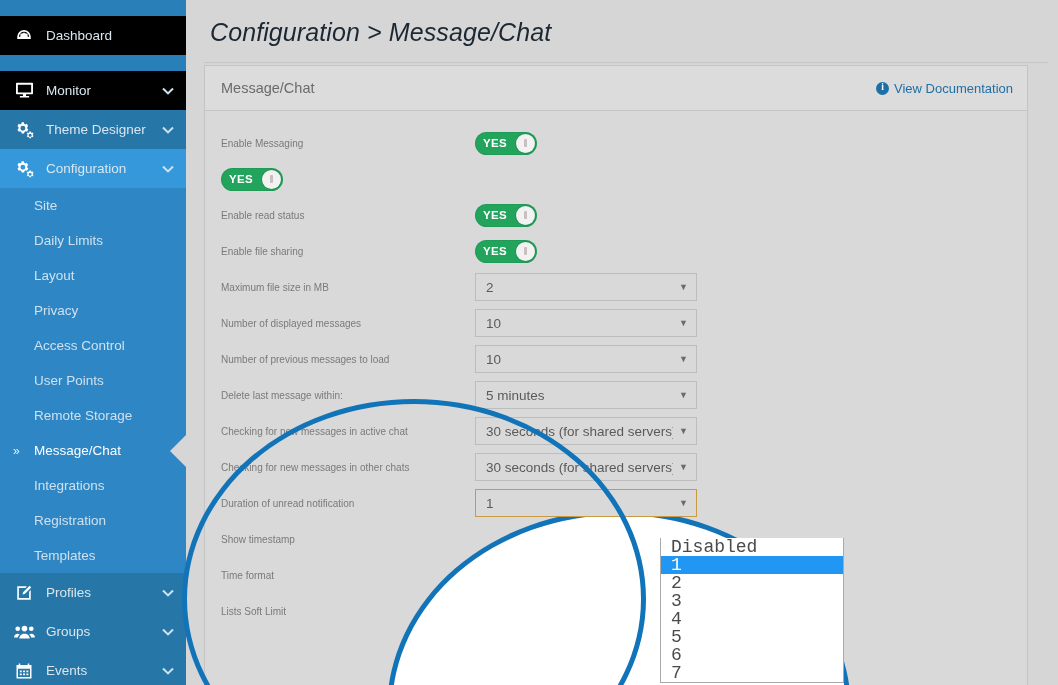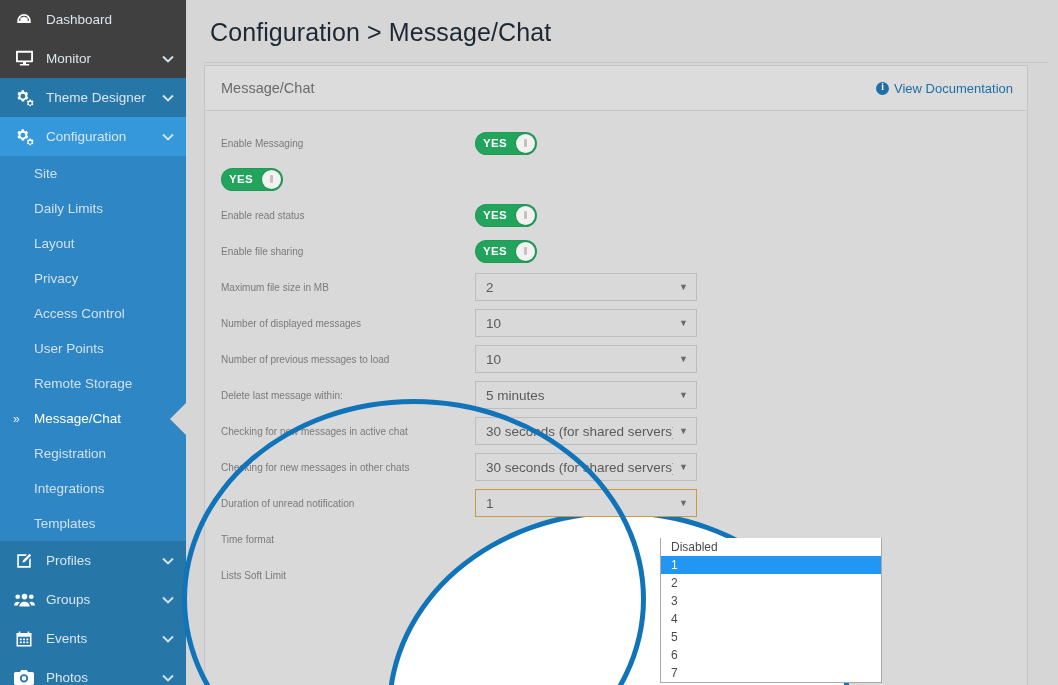--- a/index.html
+++ b/index.html
@@ -22,21 +22,21 @@
   }
   .nav-item {
     position: relative;
     display: flex; align-items: center;
     height: 39px;
     padding-left: 12px;
     color: #d9e6ef;
     font-size: 13.5px;
     white-space: nowrap;
   }
-  .nav-item.dark   { background: #404040; }
+  .nav-item.dark   { background: #000000; margin-top: 16px; }
   .nav-item.darker { background: #2776a8; }
   .nav-item.active { background: #3498db; }
   .nav-item .ico {
     width: 24px; height: 18px;
     margin-right: 10px;
     display: inline-flex; align-items: center; justify-content: center;
     flex: 0 0 24px;
     color: #ffffff;
   }
   .nav-item .ico svg { display: block; fill: #ffffff; }
@@ -87,20 +87,21 @@
     background: #d6d6d6;
     position: relative;
     overflow: hidden;
   }
   .page-title {
     font-size: 25px;
     color: #1c2833;
     font-weight: normal;
     padding: 18px 0 0 24px;
     letter-spacing: .1px;
+    font-style: italic;
   }
   .title-rule {
     margin: 15px 10px 0 18px;
     border-bottom: 1px solid #c6c6c6;
   }
 
   .panel {
     position: absolute;
     left: 18px; top: 65px;
     width: 824px;
@@ -189,28 +190,29 @@
   .sel-box .arrow {
     flex: 0 0 auto; margin-left: 6px;
     font-size: 9px; color: #6a6a6a;
   }
   .sel-box.focus { border: 1px solid #c79a43; }
 
   
   .dropdown {
     position: absolute;
     left: 474px; top: 538px;
-    width: 222px;
+    width: 184px;
     background: #ffffff;
     border: 1px solid #a9a9a9;
     border-top: none;
     z-index: 6;
-    font-size: 12px;
+    font-size: 18px;
     overflow: hidden;
     max-height: 148px;
+    font-family: Liberation Mono, monospace;
   }
   .dropdown .opt {
     height: 18px; line-height: 18px;
     padding-left: 10px;
     color: #4a4a4a;
     cursor: pointer;
   }
   .dropdown .opt.on { background: #2196f3; color: #ffffff; }
 
   
@@ -316,24 +318,24 @@
     </div>
     <div class="sub-item">
       <span>Remote Storage</span>
     </div>
     <div class="sub-item sel">
       <span class="chev">»</span>
       <span>Message/Chat</span>
       <span class="notch"></span>
     </div>
     <div class="sub-item">
+      <span>Integrations</span>
+    </div>
+    <div class="sub-item">
       <span>Registration</span>
-    </div>
-    <div class="sub-item">
-      <span>Integrations</span>
     </div>
     <div class="sub-item">
       <span>Templates</span>
     </div>
 
     <div class="nav-item darker">
       <span class="ico">
         <svg width="18" height="18" viewBox="0 0 24 24">
             <path d="M3 3h13l-2.2 2.2H5.2v13.6h13.6v-8.6L21 8v13H3zm16.4-.6 2.2 2.2-8.6 8.6-3 .8.8-3z"></path>
           </svg>
@@ -515,20 +517,23 @@
         <div class="row">
           <span class="rlabel">Duration of unread notification</span>
           <span class="rfield">
             <span class="sel-box focus">
               <span class="sv">1</span>
               <span class="arrow">▼</span>
             </span>
           </span>
         </div>
 
+        <div class="row">
+          <span class="rlabel">Show timestamp</span>
+        </div>
         <div class="row">
           <span class="rlabel">Time format</span>
         </div>
         <div class="row">
           <span class="rlabel">Lists Soft Limit</span>
         </div>
 
       </div>
     </div>
 

